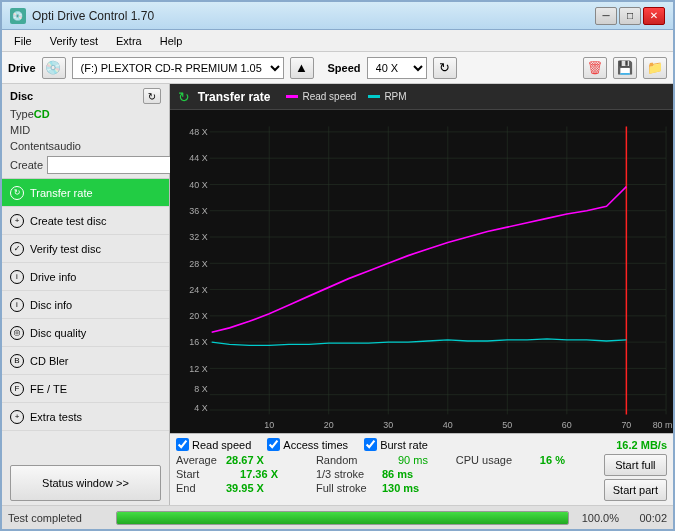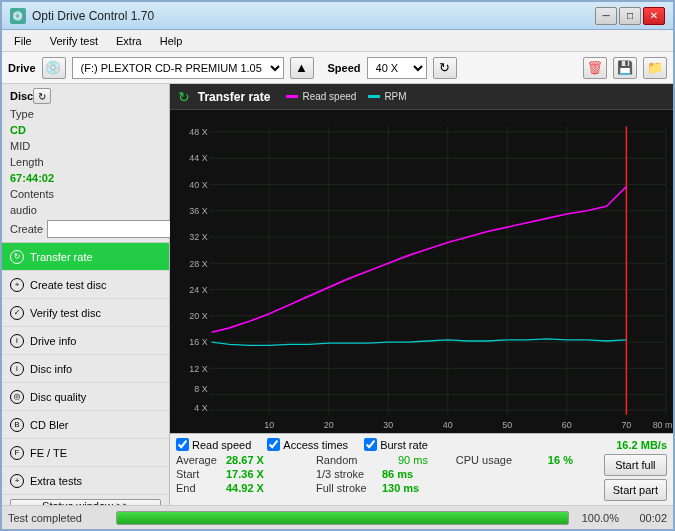--- a/index.html
+++ b/index.html
@@ -124,28 +124,28 @@
     }
     
     #disc-panel {
       background: #e8e8e8;
       padding: 4px 8px;
       border-bottom: 1px solid #ccc;
     }
     #disc-header {
       display: flex;
       align-items: center;
+      justify-content: space-between;
       margin-bottom: 2px;
     }
     .disc-row {
       display: flex;
       justify-content: flex-start;
       font-size: 11px;
       line-height: 16px;
-      flex-direction: column;
     }
     .disc-row-label { color: #333; }
     .disc-row-value { color: #00a000; font-weight: bold; }
     .disc-row-value.normal { color: #333; font-weight: normal; }
     #label-input-row {
       display: flex;
       align-items: center;
       gap: 4px;
       margin-top: 2px;
     }
@@ -413,24 +413,20 @@
         </div>
         <div class="disc-row">
           <span class="disc-row-label">Type</span>
           <span class="disc-row-value">CD</span>
         </div>
         <div class="disc-row">
           <span class="disc-row-label">MID</span>
           <span class="disc-row-value normal"></span>
         </div>
         <div class="disc-row">
-          <span class="disc-row-label">Length</span>
-          <span class="disc-row-value">67:44:02</span>
-        </div>
-        <div class="disc-row">
           <span class="disc-row-label">Contents</span>
           <span class="disc-row-value normal">audio</span>
         </div>
         <div id="label-input-row">
           <span class="disc-row-label">Create</span>
           <input type="text" id="label-input" style="flex: 1 1 0%; height: 18px; border: 1px solid rgb(153, 153, 153); font-size: 10px;">
           <div class="label-btn" style="width:20px;height:18px;border:1px solid #999;background:linear-gradient(to bottom,#f8f8f8,#e0e0e0);cursor:pointer;font-size:11px;display:flex;align-items:center;justify-content:center;">⚙</div>
         </div>
       </div>
 
@@ -579,45 +575,45 @@
 
         <div id="stats-row" style="display:flex;align-items:stretch;gap:0;">
 
           <div class="stat-group" style="flex:1;display:flex;flex-direction:column;gap:2px;">
             <div class="stat-line" style="display:flex;align-items:center;gap:4px;font-size:11px;">
               <span class="stat-label" style="width:46px;color:#333;">Average</span>
               <span class="stat-value" style="color:#00aa00;font-weight:bold;width:52px;">28.67 X</span>
             </div>
             <div class="stat-line" style="display:flex;align-items:center;gap:4px;font-size:11px;">
               <span class="stat-label" style="width:46px;color:#333;">Start</span>
-              <span class="stat-value" style="color:#00aa00;font-weight:bold;width:52px;">17.36 X</span>
+              <span class="stat-value" style="color:#00aa00;font-weight:bold;width:52px;text-align:right;">17.36 X</span>
             </div>
             <div class="stat-line" style="display:flex;align-items:center;gap:4px;font-size:11px;">
               <span class="stat-label" style="width:46px;color:#333;">End</span>
-              <span class="stat-value" style="color:#00aa00;font-weight:bold;width:52px;">44.92 X</span>
+              <span class="stat-value" style="color:#00aa00;font-weight:bold;width:52px;">39.95 X</span>
             </div>
           </div>
 
           <div class="stat-group" style="flex:1;display:flex;flex-direction:column;gap:2px;">
             <div class="stat-line" style="display:flex;align-items:center;gap:20px;font-size:11px;">
               <span style="width:62px;color:#333;">Random</span>
               <span style="color:#00aa00;font-weight:normal;width:44px;">90 ms</span>
             </div>
             <div class="stat-line" style="display:flex;align-items:center;gap:4px;font-size:11px;">
               <span style="width:62px;color:#333;">1/3 stroke</span>
               <span style="color:#00aa00;font-weight:bold;width:44px;">86 ms</span>
             </div>
             <div class="stat-line" style="display:flex;align-items:center;gap:4px;font-size:11px;">
               <span style="width:62px;color:#333;">Full stroke</span>
               <span style="color:#00aa00;font-weight:bold;width:44px;">130 ms</span>
             </div>
           </div>
 
           <div class="stat-group" style="flex:1;display:flex;flex-direction:column;gap:2px;">
-            <div class="stat-line" style="display:flex;align-items:center;gap:20px;font-size:11px;">
+            <div class="stat-line" style="display:flex;align-items:center;gap:12px;font-size:11px;">
               <span style="width:72px;color:#333;">CPU usage</span>
               <span style="color:#00aa00;font-weight:bold;">16 %</span>
             </div>
           </div>
 
           <div class="right-buttons" style="display:flex;flex-direction:column;gap:3px;justify-content:center;margin-left:8px;">
             <button class="action-btn">Start full</button>
             <button class="action-btn">Start part</button>
           </div>
         </div>

